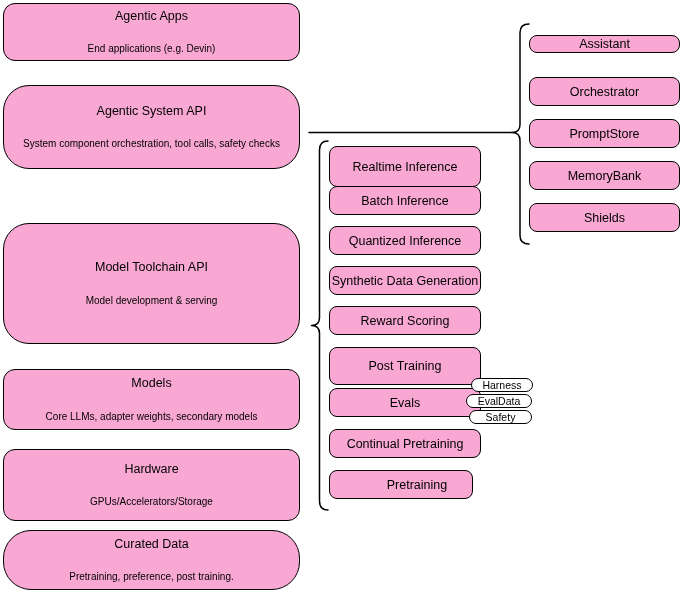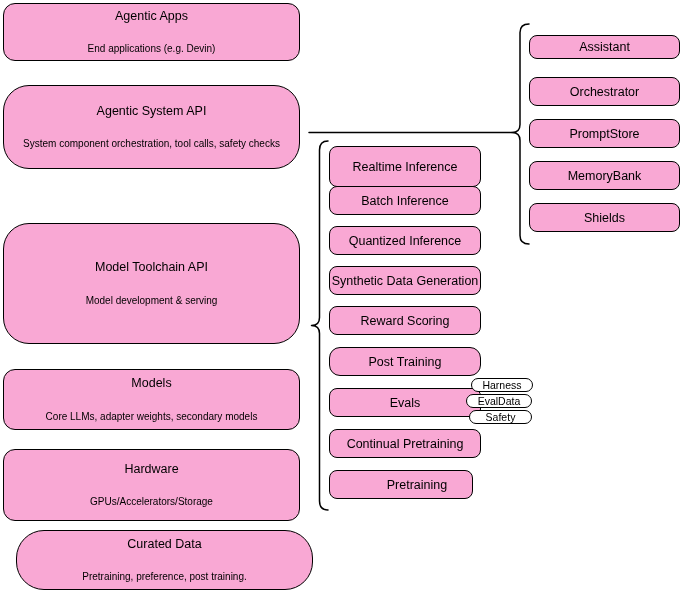--- a/index.html
+++ b/index.html
@@ -101,48 +101,48 @@
   <div class="node round-md" style="left:3px; top:369px; width:297px; height:61px;">
     <div class="title">Models</div>
     <div class="subtitle">Core LLMs, adapter weights, secondary models</div>
   </div>
 
   <div class="node round-md" style="left:3px; top:449px; width:297px; height:72px;">
     <div class="title">Hardware</div>
     <div class="subtitle">GPUs/Accelerators/Storage</div>
   </div>
 
-  <div class="node round-md" style="left:16px; top:530px; width:297px; height:60px;border-radius:28px;">
+  <div class="node round-md" style="left:3px; top:530px; width:297px; height:60px;border-radius:28px;">
     <div class="title">Curated Data</div>
     <div class="subtitle">Pretraining, preference, post training.</div>
   </div>
 
   <div class="node round-sm label-node" style="left:329px; top:146px; width:152px; height:41px;">Realtime Inference</div>
 
   <div class="node round-sm label-node" style="left:329px; top:186px; width:152px; height:29px;">Batch Inference</div>
 
   <div class="node round-sm label-node" style="left:329px; top:226px; width:152px; height:29px;">Quantized Inference</div>
 
   <div class="node round-sm label-node" style="left:329px; top:266px; width:152px; height:29px;">Synthetic Data Generation</div>
 
   <div class="node round-sm label-node" style="left:329px; top:306px; width:152px; height:29px;">Reward Scoring</div>
 
-  <div class="node round-sm label-node" style="left:329px; top:347px; width:152px; height:29px;border-radius:11px;">Post Training</div>
+  <div class="node round-sm label-node" style="left:329px; top:347px; width:152px; height:38px;">Post Training</div>
 
   <div class="node round-sm label-node" style="left:329px; top:388px; width:152px; height:29px;">Evals</div>
 
   <div class="node round-sm label-node" style="left:329px; top:429px; width:152px; height:29px;">Continual Pretraining</div>
 
   <div class="node round-sm label-node" style="left:329px; top:470px; width:144px; height:29px;padding-left:32px;">Pretraining</div>
 
   <div class="tag" style="left:471px; top:378px; width:62px; height:14px;">Harness</div>
   <div class="tag" style="left:466px; top:394px; width:66px; height:14px;">EvalData</div>
   <div class="tag" style="left:469px; top:410px; width:63px; height:14px;">Safety</div>
 
-  <div class="node round-sm label-node" style="left:529px; top:35px; width:151px; height:24px;">Assistant</div>
+  <div class="node round-sm label-node" style="left:529px; top:35px; width:151px; height:18px;">Assistant</div>
 
   <div class="node round-sm label-node" style="left:529px; top:77px; width:151px; height:29px;">Orchestrator</div>
 
   <div class="node round-sm label-node" style="left:529px; top:119px; width:151px; height:29px;">PromptStore</div>
 
   <div class="node round-sm label-node" style="left:529px; top:161px; width:151px; height:29px;">MemoryBank</div>
 
   <div class="node round-sm label-node" style="left:529px; top:203px; width:151px; height:29px;">Shields</div>
 
 </div>

